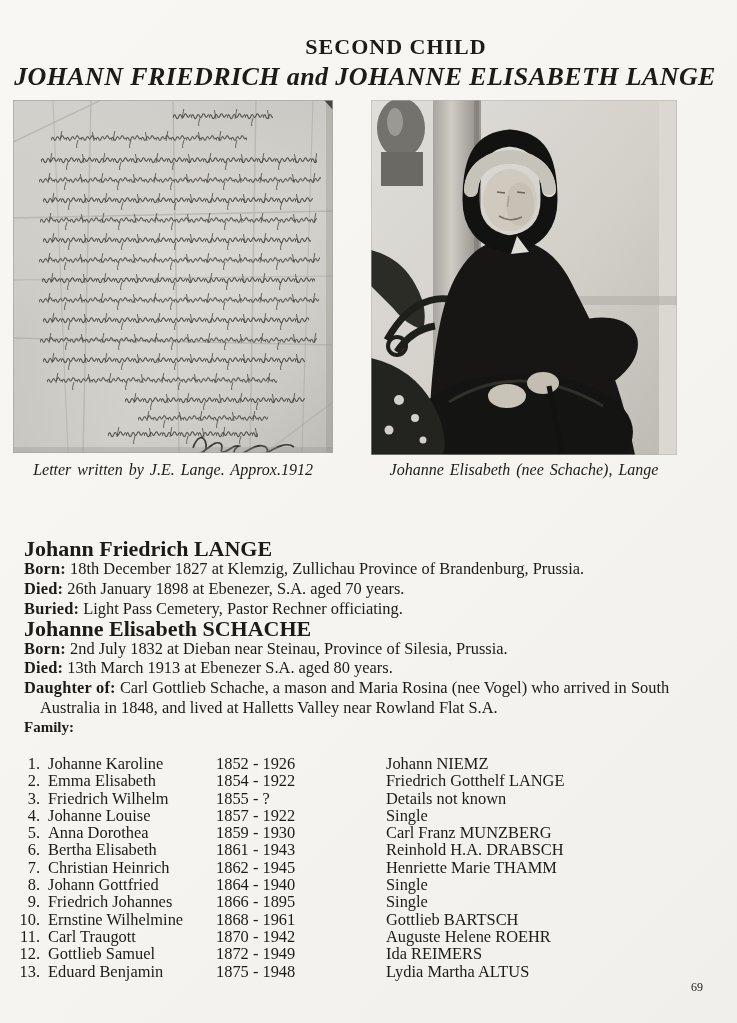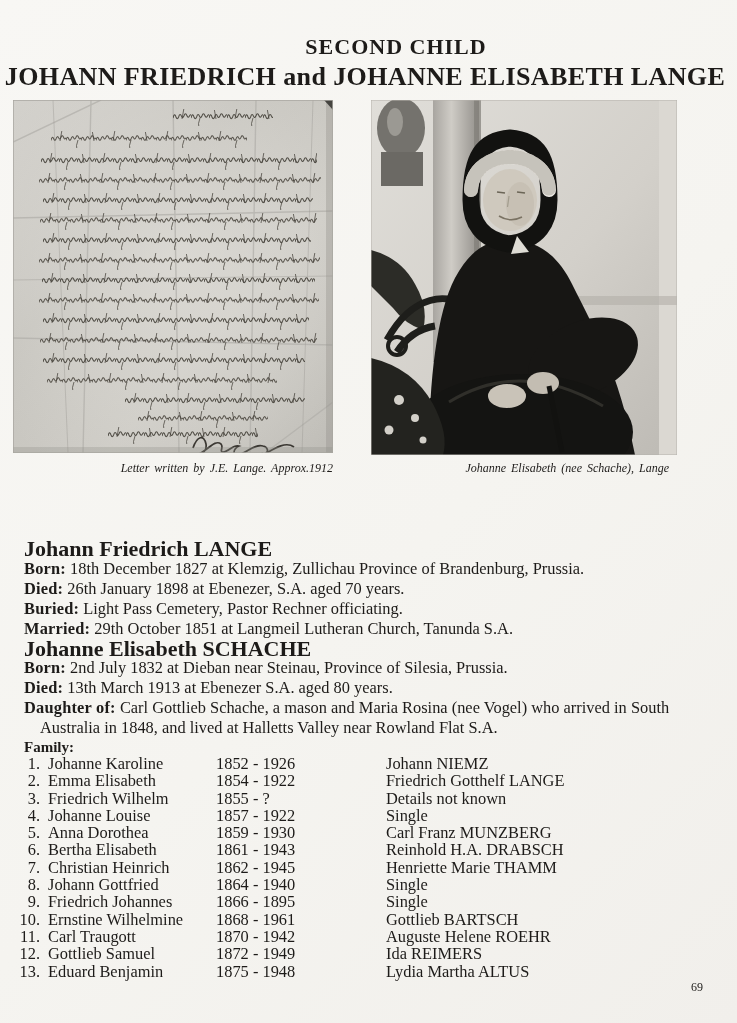--- a/index.html
+++ b/index.html
@@ -16,34 +16,34 @@
   }
   
   .title1{
     position:absolute;top:34px;left:0;width:720px;
     text-align:center;font-weight:bold;font-size:22px;
     letter-spacing:1px;margin:0;padding-left:36px;
   }
   .title2{
     position:absolute;top:62px;left:0;width:730px;
     text-align:center;font-weight:bold;font-size:26px;
-    letter-spacing:.4px;margin:0;
+    letter-spacing:.4px;margin:0;font-style:italic;
   }
   
   .fig{position:absolute;margin:0;}
   .fig-letter{top:100px;left:13px;width:320px;height:353px;}
   .fig-photo{top:100px;left:371px;width:306px;height:355px;}
   .fig svg{display:block;}
   .caption{
     position:absolute;top:461px;height:20px;
-    font-style:italic;font-size:12px;word-spacing:2px;
-    text-align:right;white-space:nowrap;
+    font-style:italic;font-size:16px;word-spacing:2px;
+    text-align:center;white-space:nowrap;
   }
   .caption-letter{left:13px;width:320px;}
-  .caption-photo{left:363px;width:306px;}
+  .caption-photo{left:371px;width:306px;}
   
   .bio{
     position:absolute;top:539px;left:24px;width:692px;
     font-size:16.4px;line-height:19.9px;
   }
   .bio h3{margin:0;font-size:22px;line-height:19.9px;font-weight:bold;}
   .bio p{margin:0;padding-left:16px;text-indent:-16px;}
   .bio b{letter-spacing:.2px;font-family:Liberation Serif, serif;}
   .family-label{margin:0;font-weight:bold;font-size:15px;line-height:19.9px;}
   
@@ -265,21 +265,20 @@
   </figure>
 
   <figcaption class="caption caption-letter">Letter written by J.E. Lange. Approx.1912</figcaption>
   <figcaption class="caption caption-photo">Johanne Elisabeth (nee Schache), Lange</figcaption>
 
   <section class="bio">
     <h3>Johann Friedrich LANGE</h3>
     <p><b>Born:</b> <span>18th December 1827 at Klemzig, Zullichau Province of Brandenburg, Prussia.</span></p>
     <p><b>Died:</b> <span>26th January 1898 at Ebenezer, S.A. aged 70 years.</span></p>
     <p><b>Buried:</b> <span>Light Pass Cemetery, Pastor Rechner officiating.</span></p>
-    <p><b>Married:</b> <span>29th October 1851 at Langmeil Lutheran Church, Tanunda S.A.</span></p>
     <h3>Johanne Elisabeth SCHACHE</h3>
     <p><b>Born:</b> <span>2nd July 1832 at Dieban near Steinau, Province of Silesia, Prussia.</span></p>
     <p><b>Died:</b> <span>13th March 1913 at Ebenezer S.A. aged 80 years.</span></p>
     <p><b>Daughter of:</b> <span>Carl Gottlieb Schache, a mason and Maria Rosina (nee Vogel) who arrived in South Australia in 1848, and lived at Halletts Valley near Rowland Flat S.A.</span></p>
     <p class="family-label">Family:</p>
   </section>
 
   <div class="family-list">
   <div class="family-row">
     <span class="col-num">1.</span>

